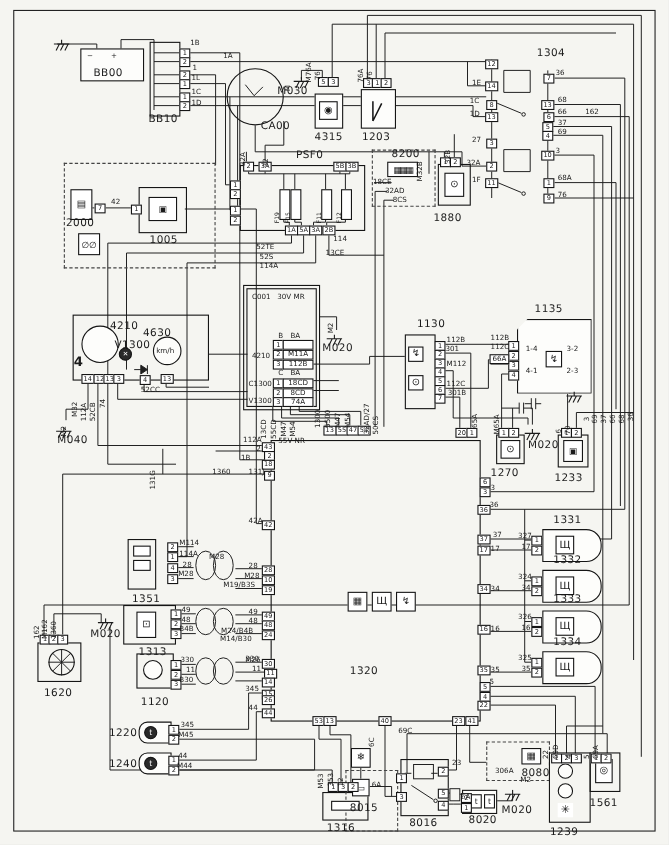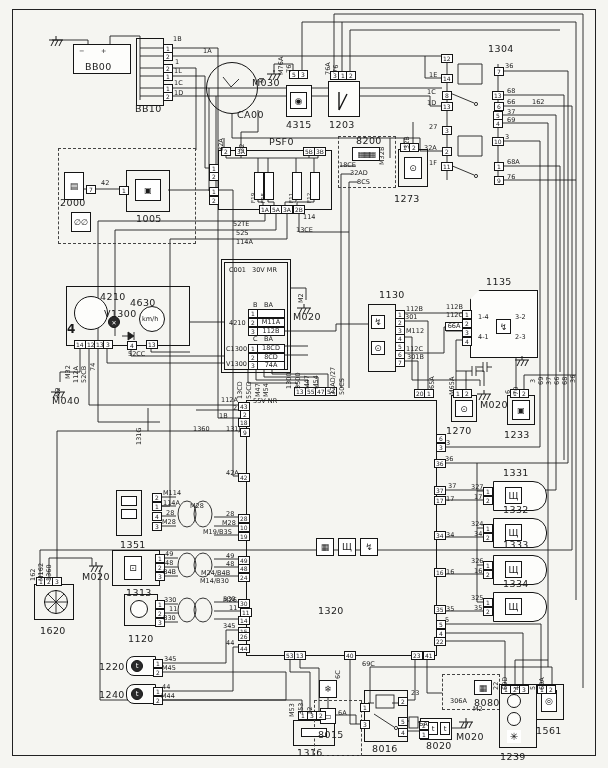--- a/index.html
+++ b/index.html
@@ -516,21 +516,21 @@
       <span class="lbl v" style="left: 546px; top: 683px;">69A</span>
       <span class="lbl" style="left: 142px; top: 316px;">km/h</span>
       <span class="ttl" style="left: 85px; top: 62px;">BB00</span>
       <span class="ttl" style="left: 135px; top: 104px;">BB10</span>
       <span class="ttl" style="left: 237px; top: 110px;">CA00</span>
       <span class="ttl" style="left: 252px; top: 78px;">M030</span>
       <span class="ttl" style="left: 286px; top: 120px;">4315</span>
       <span class="ttl" style="left: 329px; top: 120px;">1203</span>
       <span class="ttl" style="left: 269px; top: 137px;">PSF0</span>
       <span class="ttl" style="left: 356px; top: 136px;">8200</span>
-      <span class="ttl" style="left: 394px; top: 194px;">1273</span>
+      <span class="ttl" style="left: 394px; top: 194px;">1880</span>
       <span class="ttl" style="left: 488px; top: 44px;">1304</span>
       <span class="ttl" style="left: 60px; top: 198px;">2000</span>
       <span class="ttl" style="left: 136px; top: 214px;">1005</span>
       <span class="ttl" style="left: 52px; top: 396px;">M040</span>
       <span class="ttl" style="left: 100px; top: 292px;">4210</span>
       <span class="ttl" style="left: 130px; top: 298px;">4630</span>
       <span class="ttl" style="left: 104px; top: 309px;">V1300</span>
       <span class="ttl" style="left: 293px; top: 312px;">M020</span>
       <span class="ttl" style="left: 379px; top: 290px;">1130</span>
       <span class="ttl" style="left: 486px; top: 277px;">1135</span>

